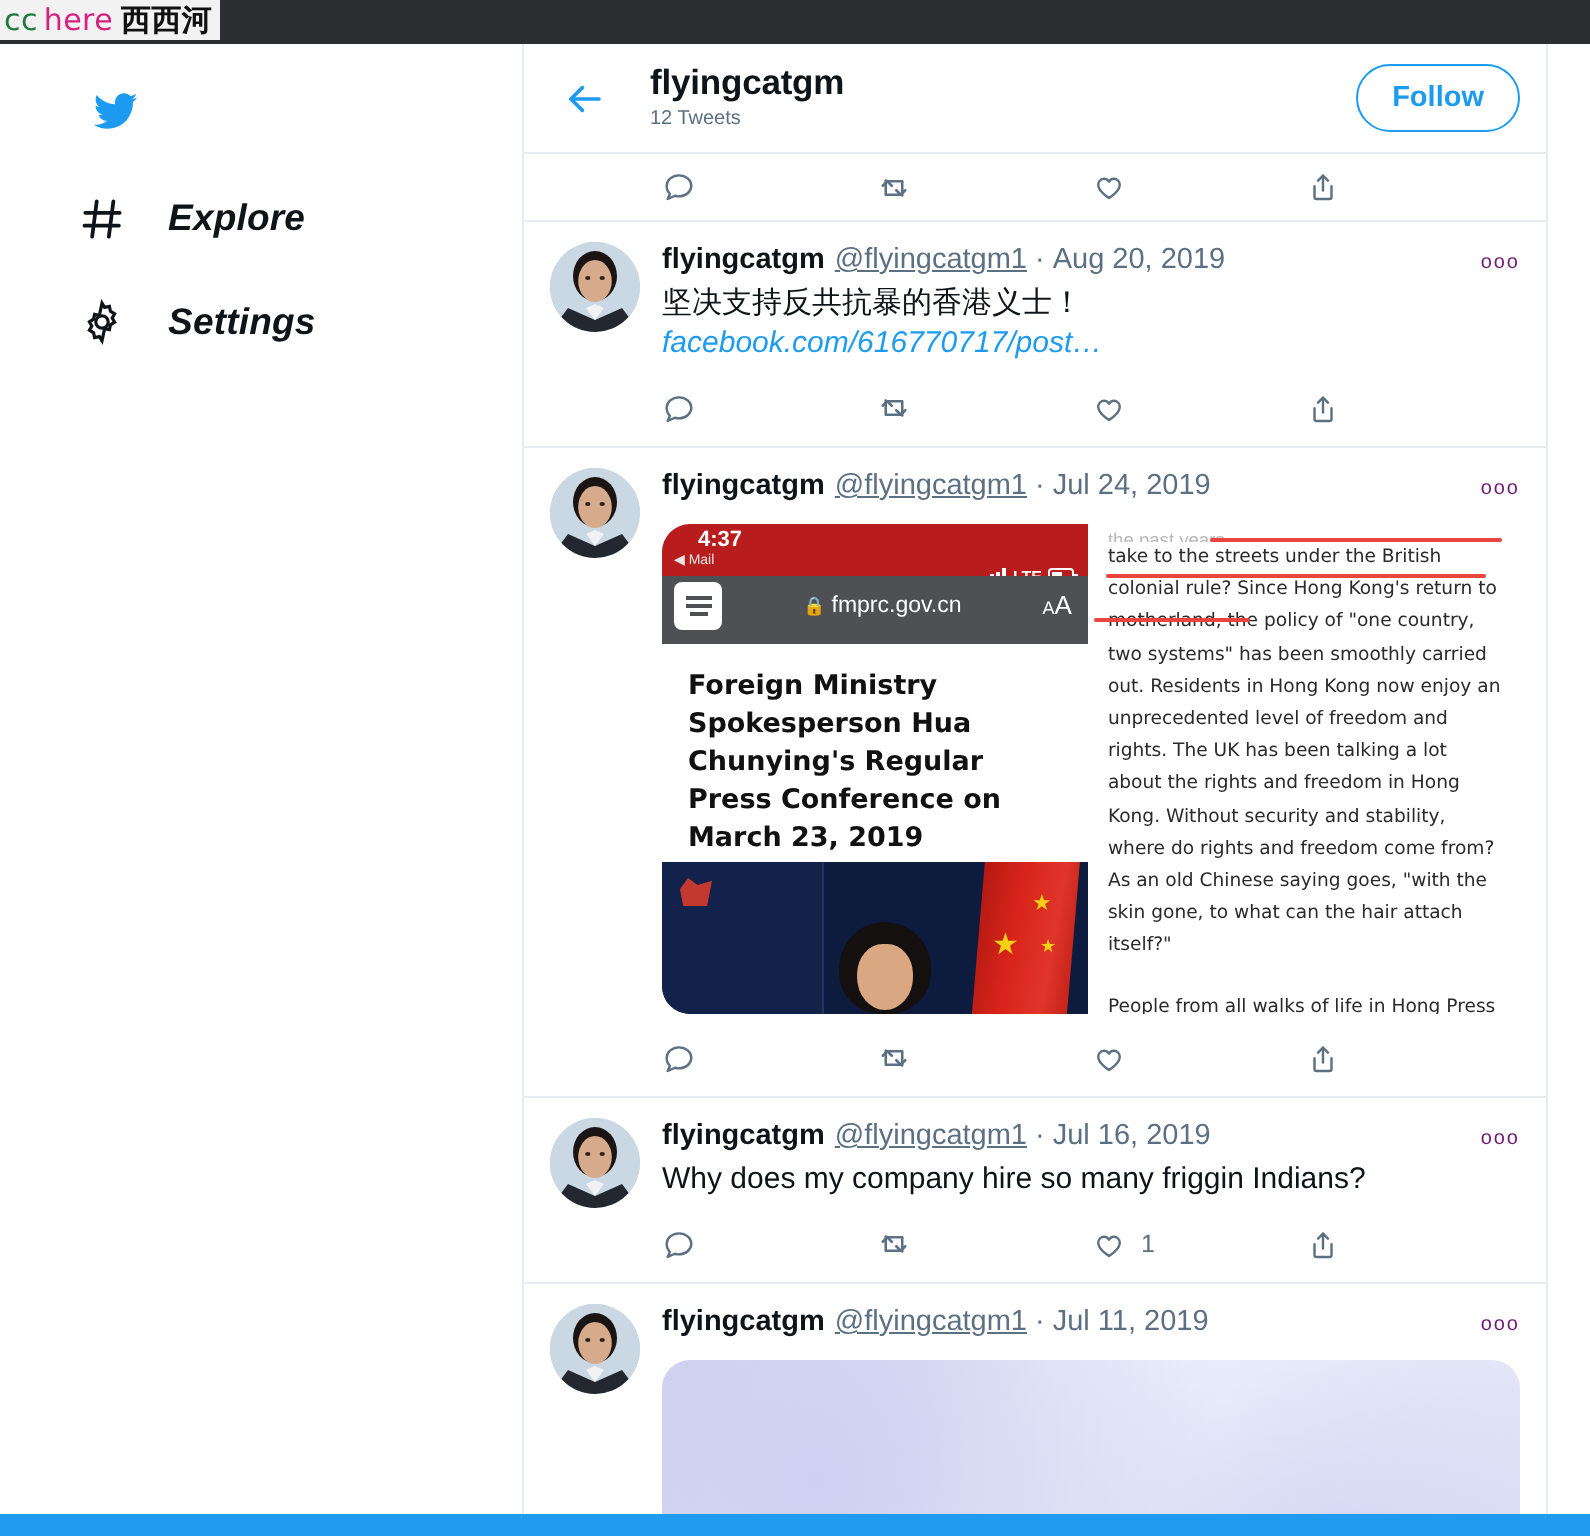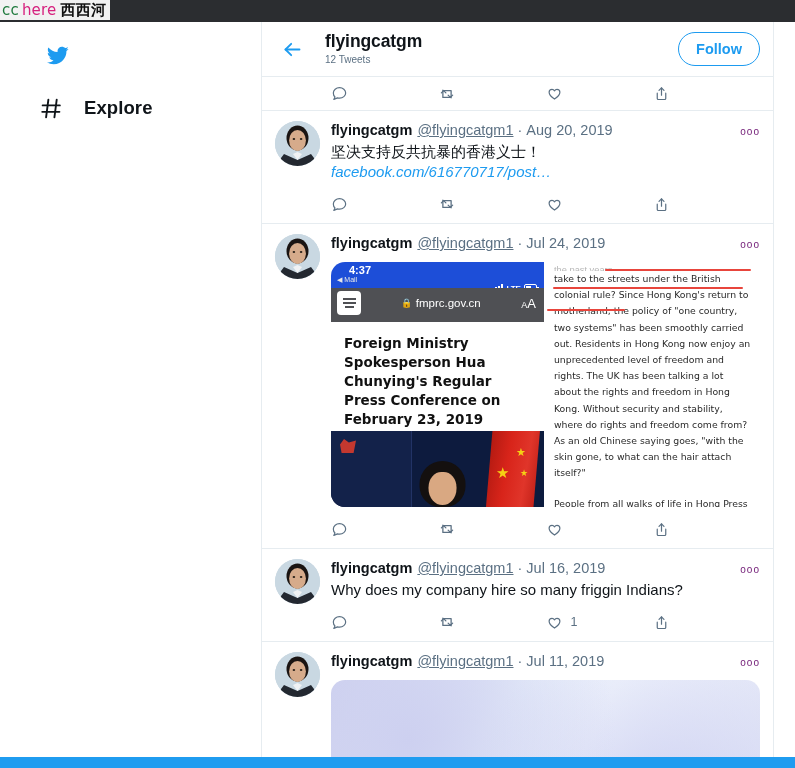--- a/index.html
+++ b/index.html
@@ -67,20 +67,21 @@
     width: 30px; height: 30px;
     display: flex; align-items: center; justify-content: center;
     color: #0f1419;
   }
   .nav-label {
     margin-left: 18px;
     font-size: 18.5px;
     font-weight: 700;
     color: #0f1419;
     letter-spacing: .1px;
+    font-style: italic;
   }
 
   
   #main {
     width: 513px; min-width: 513px;
     border-left: 1px solid #e6ecf0;
     border-right: 1px solid #e6ecf0;
     background: #fff;
     overflow: hidden;
     position: relative;
@@ -198,21 +199,21 @@
     overflow: hidden;
     height: 245px;
   }
   .media-left {
     width: 50%;
     background: #ffffff;
     position: relative;
     overflow: hidden;
   }
   .phone-status {
-    background: #1d4ed8;
+    background: #b91c1c;
     color: #fff;
     height: 26px;
     position: relative;
     font-size: 10px;
   }
   .ps-time {
     position: absolute; left: 18px; top: 2px;
     font-size: 11px; font-weight: 600;
   }
   .ps-mail {
@@ -389,20 +390,29 @@
         <svg width="25" height="25" viewBox="0 0 24 24" fill="none" stroke="#0f1419" stroke-width="1.8" stroke-linecap="round">
           <line x1="9" y1="3.5" x2="6.8" y2="20.5"></line>
           <line x1="17" y1="3.5" x2="14.8" y2="20.5"></line>
           <line x1="3.5" y1="9" x2="20" y2="9"></line>
           <line x1="3.1" y1="15.2" x2="19.6" y2="15.2"></line>
         </svg>
       </span>
       <span class="nav-label">Explore</span>
     </div>
 
+    <div class="nav-item">
+      <span class="nav-icon">
+        <svg width="24" height="24" viewBox="0 0 24 24" fill="none" stroke="#0f1419" stroke-width="1.6">
+          <circle cx="12" cy="12" r="3.1"></circle>
+          <path d="M12 2.6l1.3 2.1 2.4-.5.5 2.4 2.1 1.3-1.2 2.1 1.2 2.1-2.1 1.3-.5 2.4-2.4-.5L12 21.4l-1.3-2.1-2.4.5-.5-2.4-2.1-1.3 1.2-2.1-1.2-2.1 2.1-1.3.5-2.4 2.4.5z"></path>
+        </svg>
+      </span>
+      <span class="nav-label">Settings</span>
+    </div>
   </div>
 
   <div id="main">
 
     <div id="profile-header">
       <span id="back-arrow">
         <svg width="21" height="21" viewBox="0 0 24 24" fill="none" stroke="#1d9bf0" stroke-width="2.1" stroke-linecap="round" stroke-linejoin="round">
           <line x1="20" y1="12" x2="4" y2="12"></line>
             <polyline points="10.5,5.5 4,12 10.5,18.5"></polyline>
         </svg>
@@ -540,21 +550,21 @@
                   <i></i>
                   <i></i>
                   <i></i>
                 </span>
               <span class="url-center">
                 <span class="lock-ic">🔒</span>
                 <span>fmprc.gov.cn</span>
               </span>
               <span class="url-aa"><span class="small">A</span><span class="big">A</span></span>
             </div>
-            <div class="phone-headline">Foreign Ministry Spokesperson Hua Chunying's Regular Press Conference on February 23, 2019</div>
+            <div class="phone-headline">Foreign Ministry Spokesperson Hua Chunying's Regular Press Conference on March 23, 2019</div>
             <div class="phone-photo">
               <div class="photo-left-panel">
                 <div class="photo-emblem"></div>
               </div>
               <div class="photo-person">
                 <div class="pp-hair"></div>
                   <div class="pp-face"></div>
               </div>
               <div class="photo-flag">
                 <span class="star s1">★</span>

